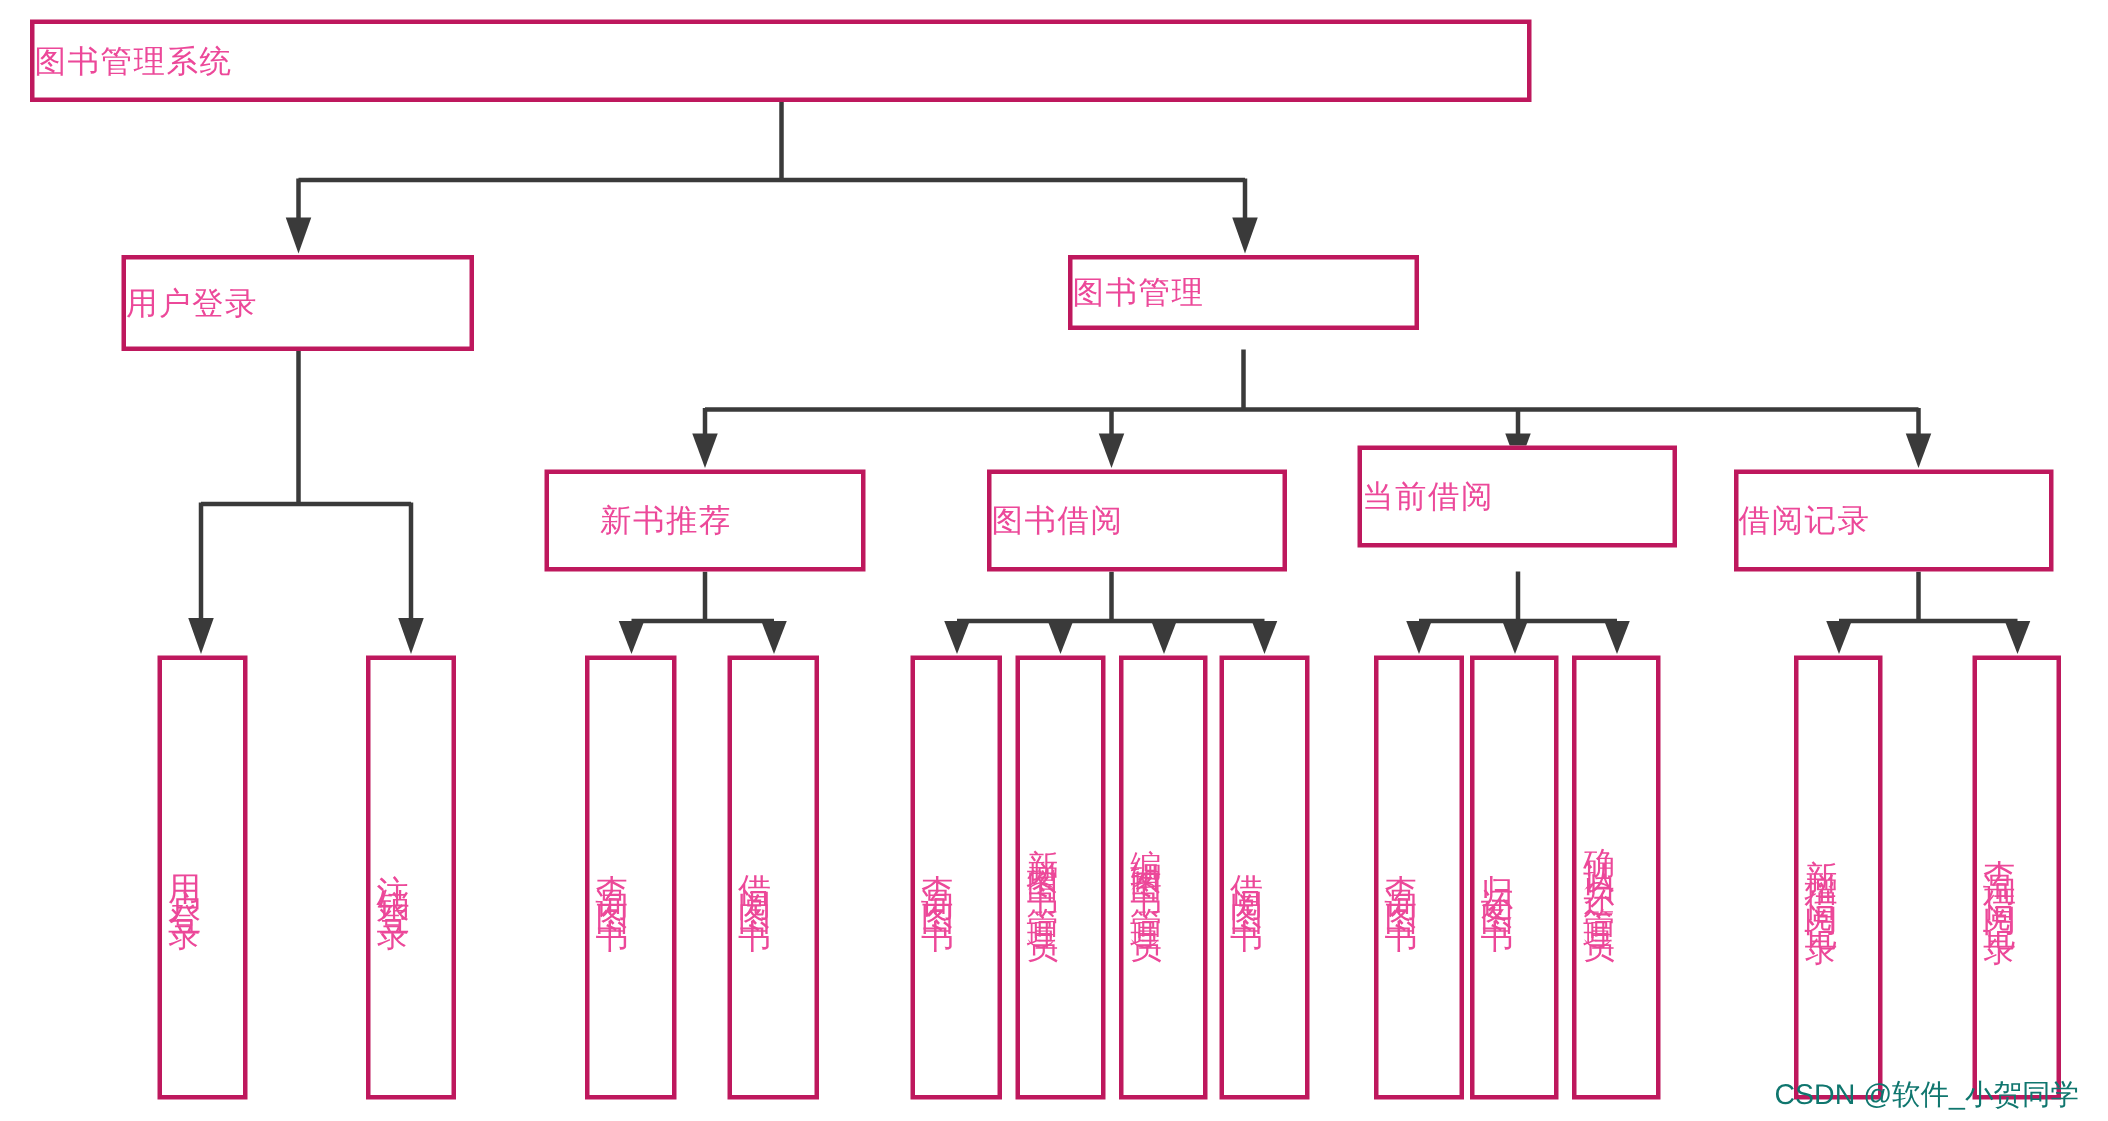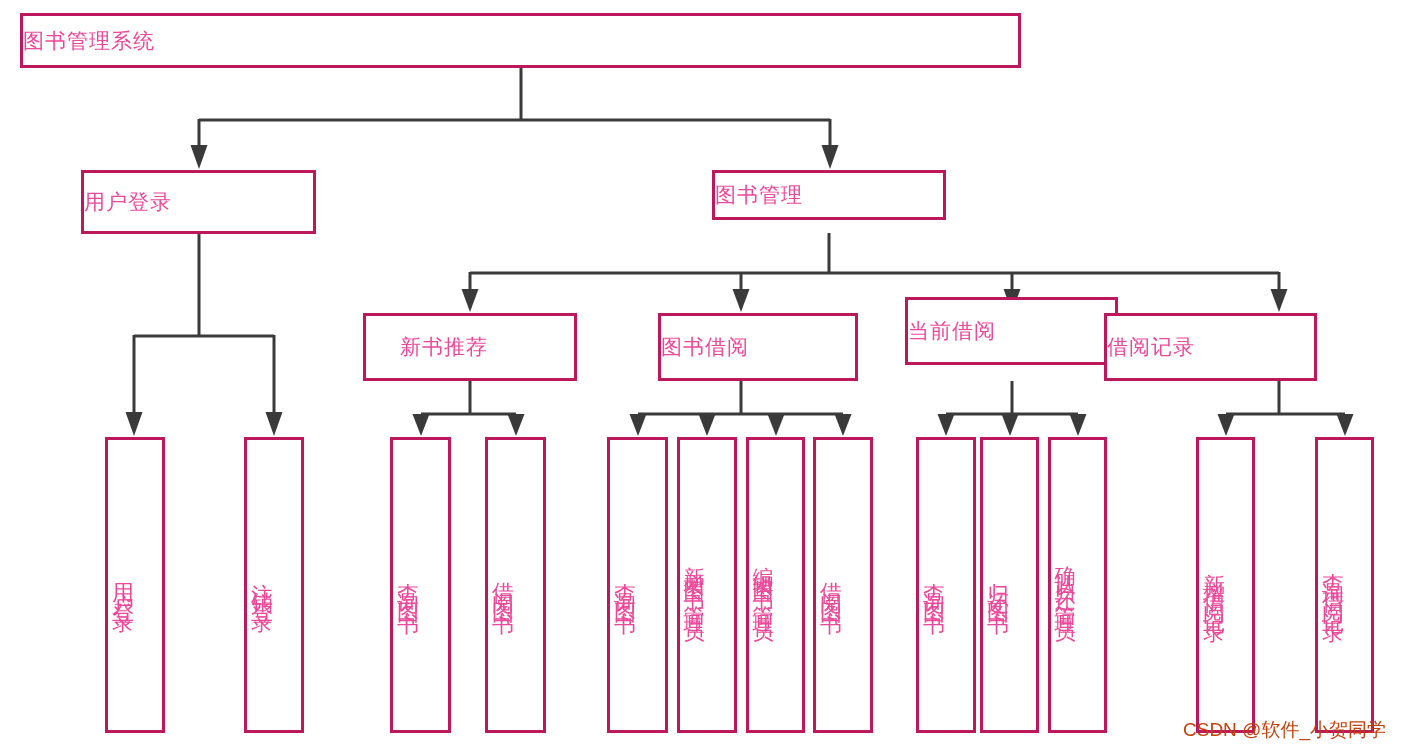--- a/index.html
+++ b/index.html
@@ -41,21 +41,21 @@
     text-orientation: mixed;
     font-size: 22px;
     letter-spacing: 10px;
     white-space: nowrap;
   }
   .watermark {
     position: absolute;
     left: 1183px;
     top: 717px;
     font-size: 19px;
-    color: #c2410c;
+    color: #0f766e;
     z-index: 3;
     white-space: nowrap;
   }
 </style>
 </head>
 <body>
 
 <div class="stage">
 
   <svg class="wires" width="1405" height="747" viewBox="0 0 1405 747" xmlns="http://www.w3.org/2000/svg">
@@ -133,21 +133,21 @@
 
   <div class="node" style="left:363px; top:313px; width:214px; height:68px;padding-left:34px;">
     <span class="h-label">新书推荐</span>
   </div>
   <div class="node" style="left:634px; top:313px; width:200px; height:68px;margin-left:24px;">
     <span class="h-label">图书借阅</span>
   </div>
   <div class="node" style="left:905px; top:297px; width:213px; height:68px;">
     <span class="h-label">当前借阅</span>
   </div>
-  <div class="node" style="left:1104px; top:313px; width:213px; height:68px;">
+  <div class="node" style="left:1156px; top:313px; width:213px; height:68px;">
     <span class="h-label">借阅记录</span>
   </div>
 
   <div class="node" style="left:105px; top:437px; width:60px; height:296px;">
     <span class="v-label">用户登录</span>
   </div>
   <div class="node" style="left:244px; top:437px; width:60px; height:296px;">
     <span class="v-label">注销登录</span>
   </div>
 

